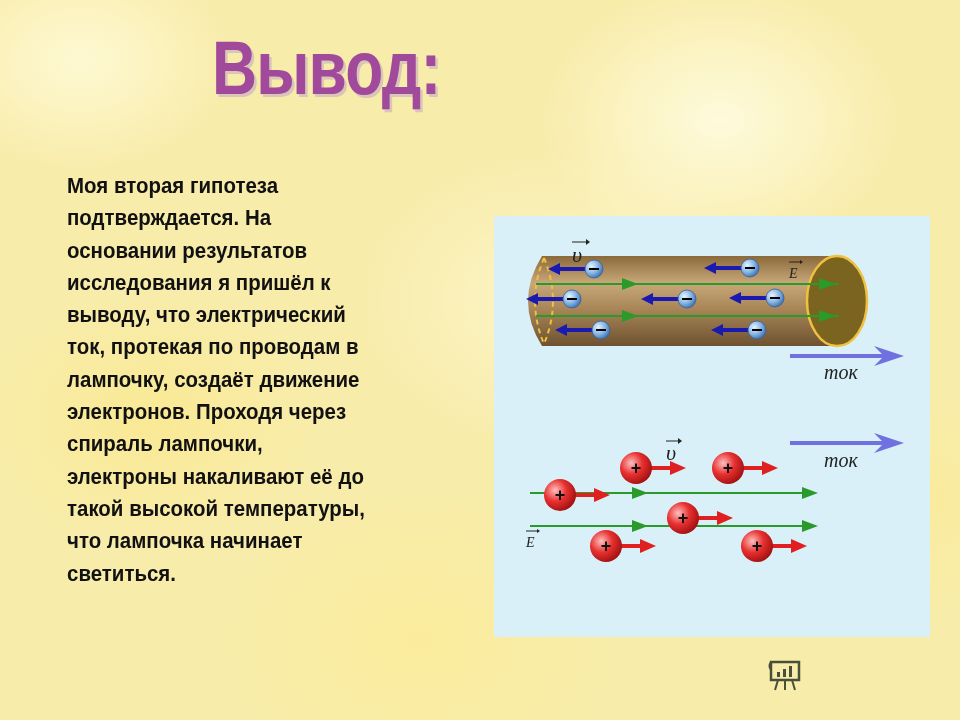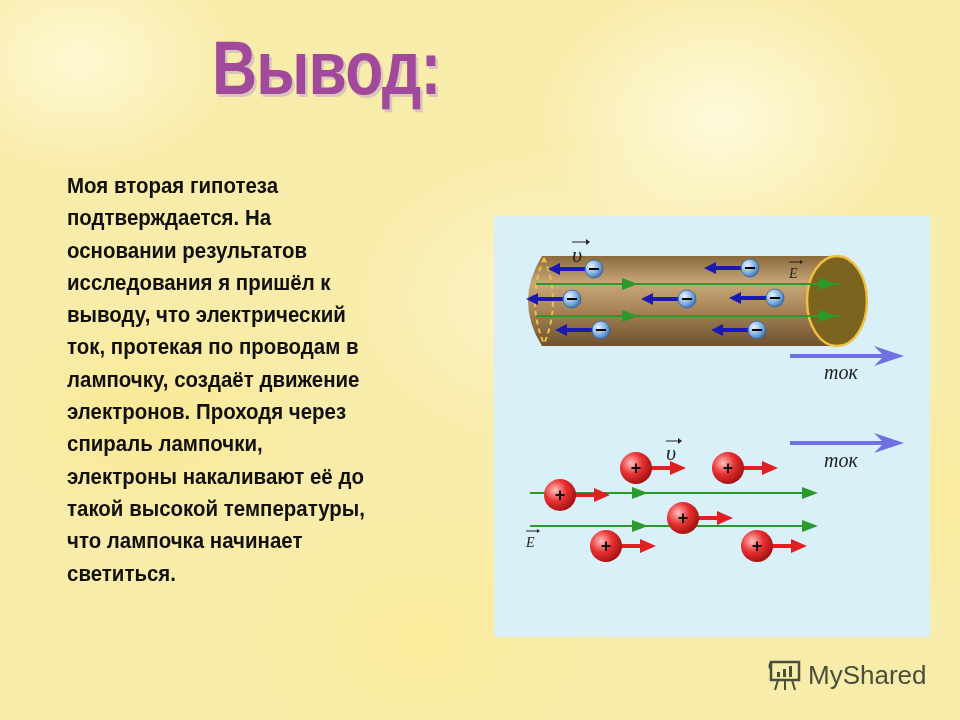--- a/index.html
+++ b/index.html
@@ -233,14 +233,13 @@
   <svg width="34" height="34" viewBox="0 0 34 34">
     <rect x="3" y="4" width="28" height="18" fill="none" stroke="#4a4f3a" stroke-width="2.5"></rect>
     <path d="M 3 4 Q 0 8 3 12" fill="none" stroke="#4a4f3a" stroke-width="2"></path>
     <rect x="9" y="14" width="3" height="5" fill="#4a4f3a"></rect>
     <rect x="15" y="11" width="3" height="8" fill="#4a4f3a"></rect>
     <rect x="21" y="8" width="3" height="11" fill="#4a4f3a"></rect>
     <line x1="10" y1="22" x2="7" y2="32" stroke="#4a4f3a" stroke-width="2"></line>
     <line x1="17" y1="22" x2="17" y2="32" stroke="#4a4f3a" stroke-width="2"></line>
     <line x1="24" y1="22" x2="27" y2="32" stroke="#4a4f3a" stroke-width="2"></line>
   </svg>
-  <span class="logo-text">MyShared</span>
 </div>
 
 </body></html>

